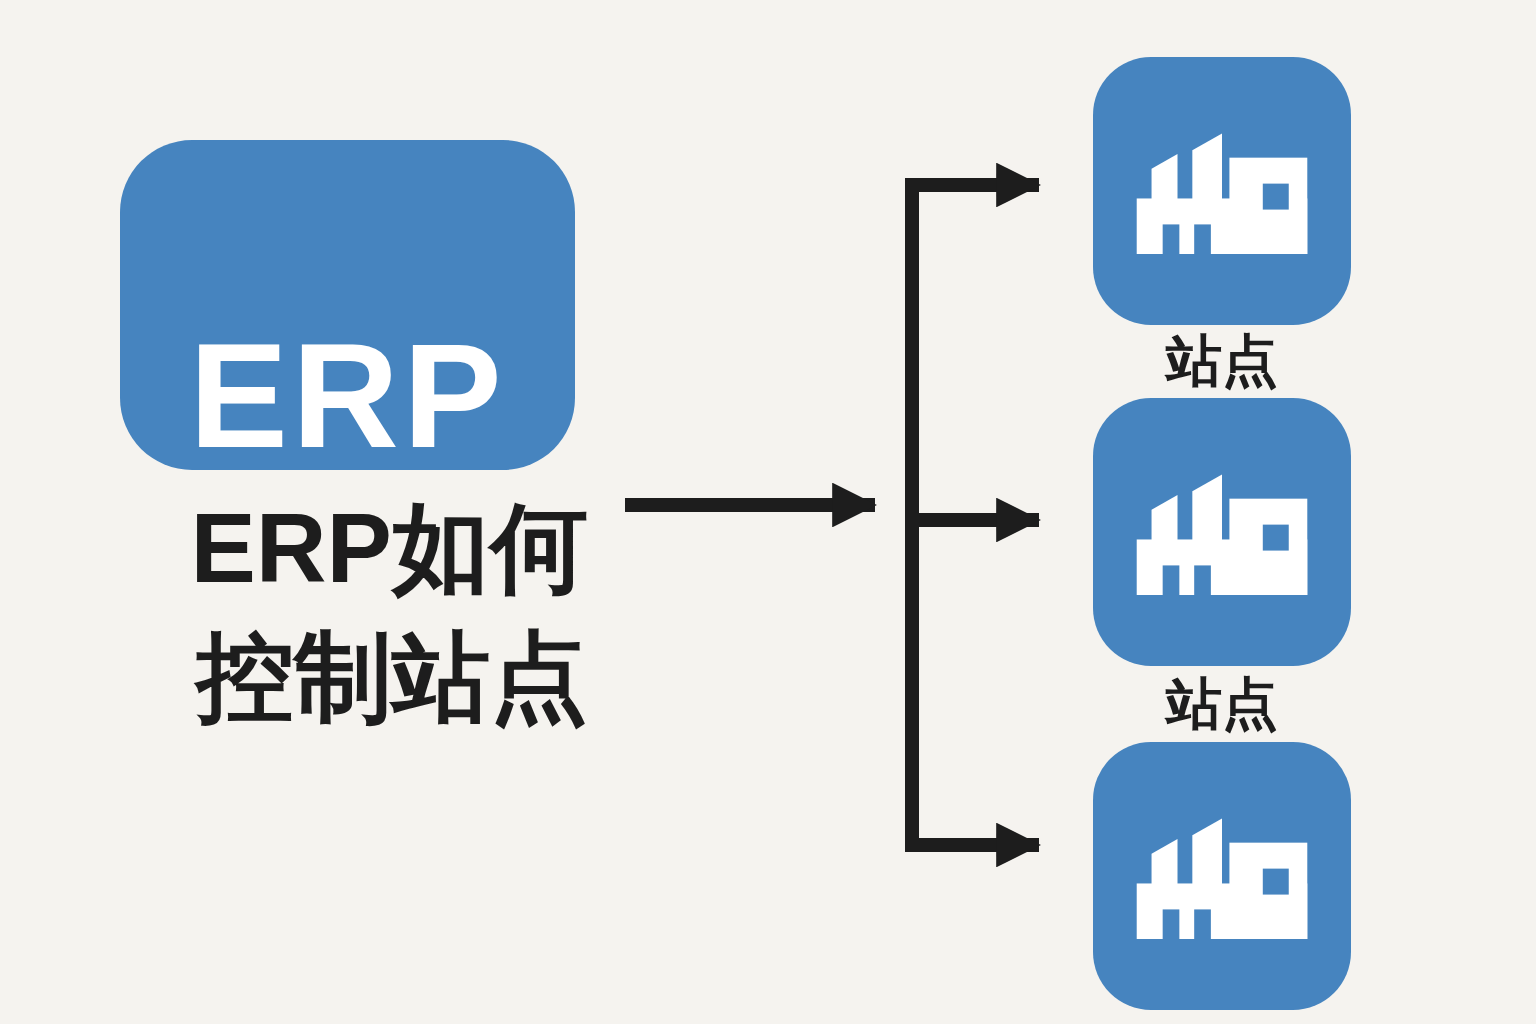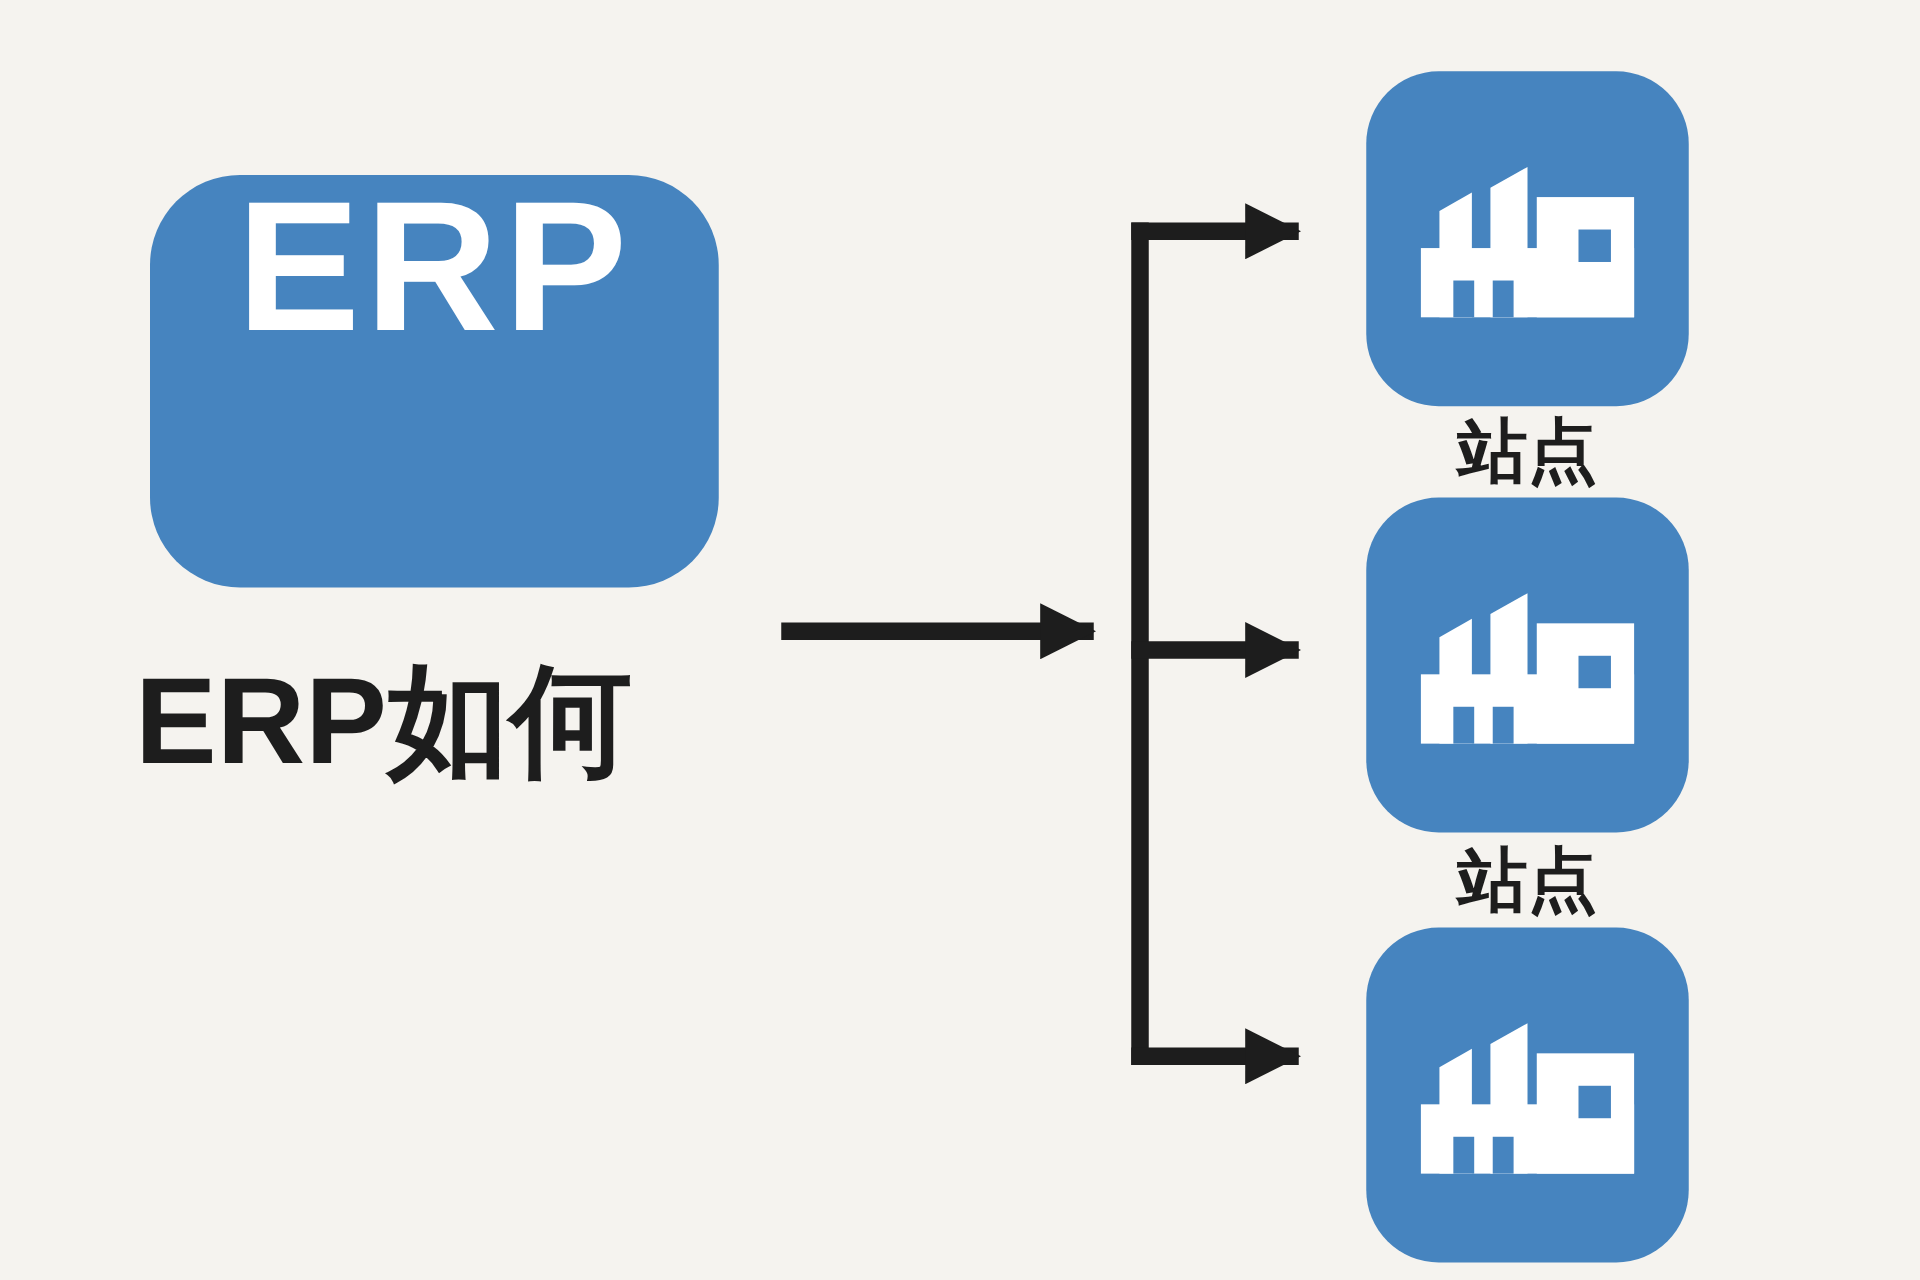--- a/index.html
+++ b/index.html
@@ -17,31 +17,31 @@
   }
   .stage{position:relative;width:1536px;height:1024px;background:var(--bg);}
 
   
   .connectors{position:absolute;left:0;top:0;width:1536px;height:1024px;pointer-events:none;}
 
   
   .erp-box{
     position:absolute;left:120px;top:140px;width:455px;height:330px;
     background:var(--blue);border-radius:72px;
-    display:flex;align-items:flex-start;justify-content:center;
+    display:flex;align-items:flex-end;justify-content:center;
   }
   .erp-box .erp-text{
     color:var(--white);font-size:148px;font-weight:800;letter-spacing:4px;
     line-height:1;
   }
 
   
   .title{
-    position:absolute;left:108px;top:512px;width:480px;
-    text-align:left;color:var(--ink);
+    position:absolute;left:108px;top:484px;width:480px;
+    text-align:right;color:var(--ink);
     font-weight:800;font-size:98px;line-height:1.32;
   }
 
   
   .site{
     position:absolute;left:1093px;width:258px;height:268px;
     background:var(--blue);border-radius:58px;
     display:flex;align-items:center;justify-content:center;
   }
   .site.s1{top:57px;}
@@ -76,20 +76,21 @@
       <path d="M912,845 H1032" marker-end="url(#ah)"></path>
     </g>
   </svg>
 
   <div class="erp-box">
     <span class="erp-text">ERP</span>
   </div>
 
   <div class="title">
     <div>ERP如何</div>
+    <div>控制站点</div>
   </div>
 
   <div class="site s1">
     <svg class="factory" viewBox="0 0 96 68">
       <polygon fill="var(--white)" points="10,22 24,14 24,68 10,68"></polygon>
       <polygon fill="var(--white)" points="32,12 48,3 48,68 32,68"></polygon>
       <rect fill="var(--white)" x="2" y="38" width="92" height="30"></rect>
       <rect fill="var(--white)" x="52" y="16" width="42" height="52"></rect>
       <rect fill="var(--blue)" x="16" y="52" width="9" height="16"></rect>
       <rect fill="var(--blue)" x="33" y="52" width="9" height="16"></rect>

